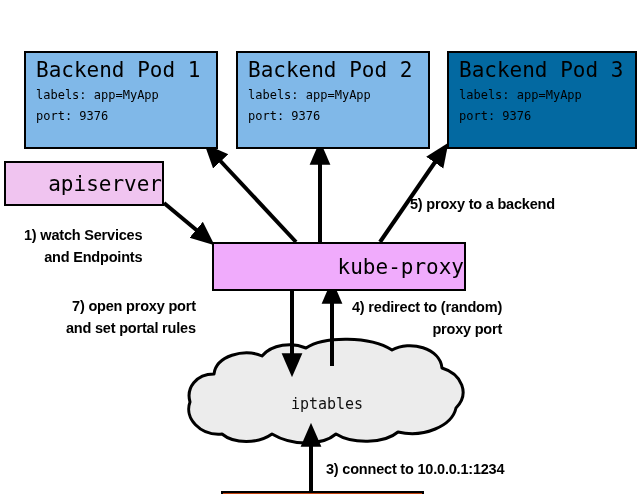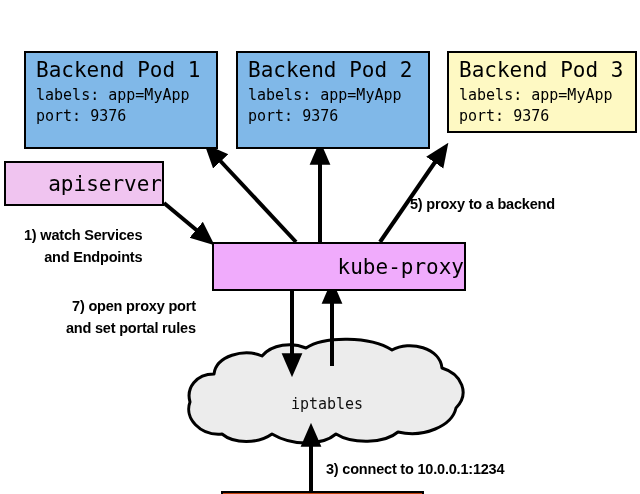--- a/index.html
+++ b/index.html
@@ -32,21 +32,21 @@
     justify-content: flex-start;
   }
   .pod-title {
     font-size: 21px;
     line-height: 30px;
     color: #000000;
     white-space: nowrap;
     letter-spacing: 0px;
   }
   .pod-line {
-    font-size: 15px;
+    font-size: 12px;
     line-height: 21px;
     color: #000000;
     white-space: nowrap;
   }
   .centered-label {
     text-align: right;
     font-size: 21px;
     line-height: 24px;
     color: #000000;
     white-space: nowrap;
@@ -127,21 +127,21 @@
     <div class="pod-line">labels: app=MyApp</div>
     <div class="pod-line">port: 9376</div>
   </div>
 
   <div class="node pod-box" style="left:236px; top:3px; width:194px; height:98px; background:#80b8e8;">
     <div class="pod-title">Backend Pod 2</div>
     <div class="pod-line">labels: app=MyApp</div>
     <div class="pod-line">port: 9376</div>
   </div>
 
-  <div class="node pod-box" style="left:447px; top:3px; width:190px; height:82px; background:#fef9c3;">
+  <div class="node pod-box" style="left:447px; top:3px; width:190px; height:98px; background:#0369a1;">
     <div class="pod-title">Backend Pod 3</div>
     <div class="pod-line">labels: app=MyApp</div>
     <div class="pod-line">port: 9376</div>
   </div>
 
   <div class="node" style="left:4px; top:113px; width:160px; height:45px; background:#f0c4f0;">
     <div class="centered-label">apiserver</div>
   </div>
 
   <div class="node" style="left:212px; top:194px; width:254px; height:49px; background:#f0abfc;">
@@ -155,16 +155,18 @@
   </div>
 
   <div class="step-label" style="left:24px; top:176px;">1) watch Services
 and Endpoints</div>
 
   <div class="step-label" style="left:66px; top:247px;">7) open proxy port
 and set portal rules</div>
 
   <div class="step-label" style="left:326px; top:410px;">3) connect to 10.0.0.1:1234</div>
 
+  <div class="step-label" style="left:352px; top:248px;">4) redirect to (random)
+proxy port</div>
 
   <div class="step-label" style="left:410px; top:145px;">5) proxy to a backend</div>
 
 </div>
 
 </body></html>

